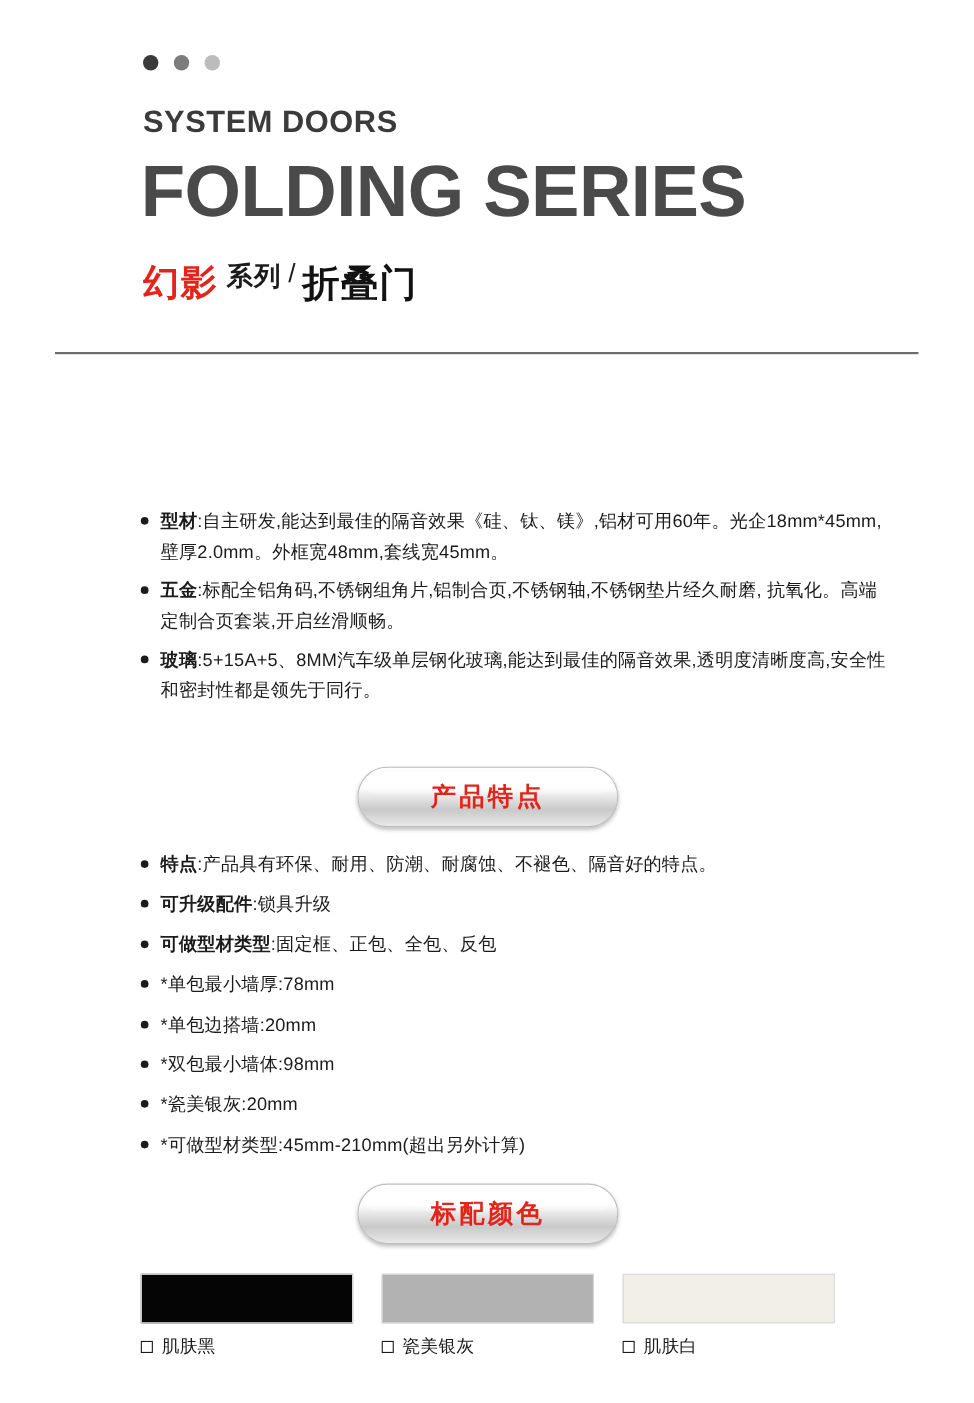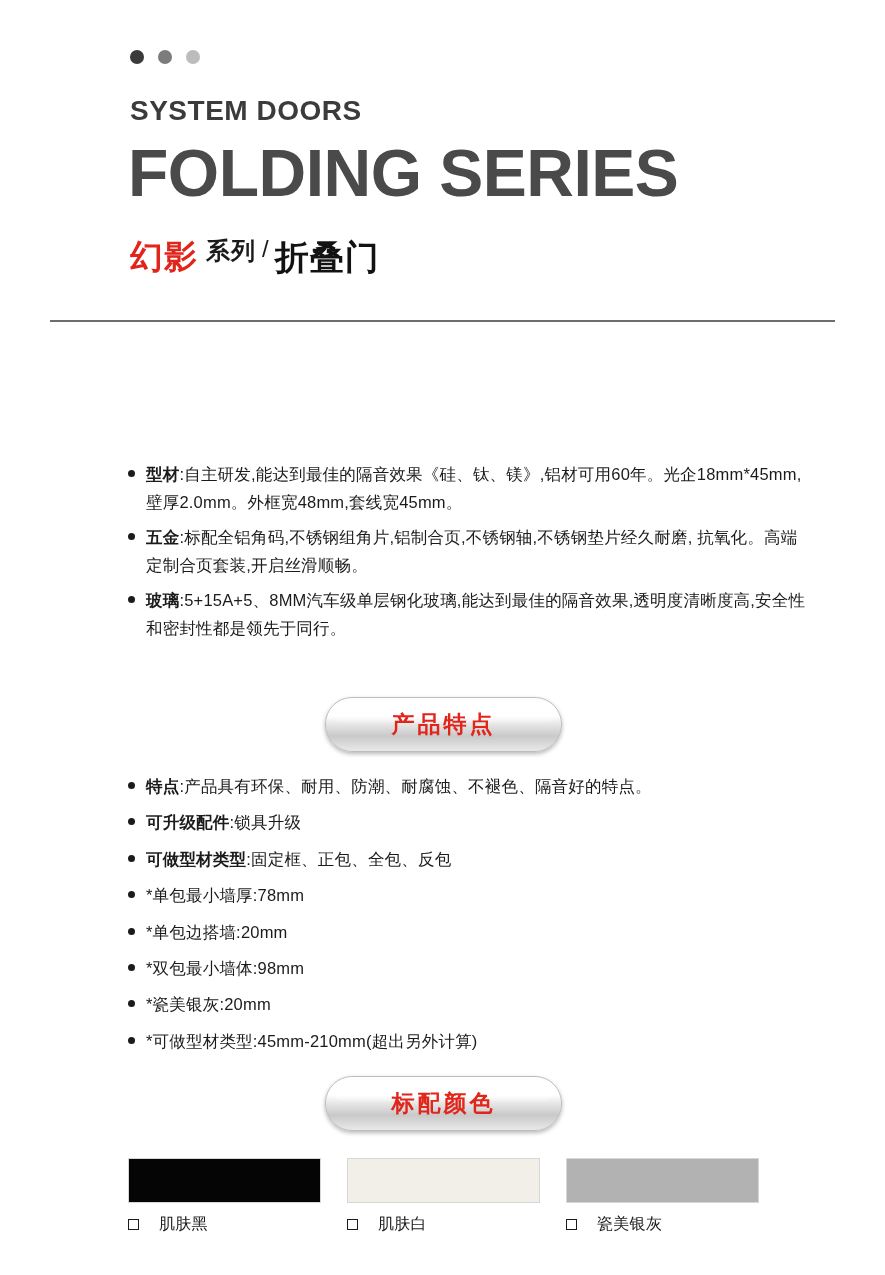--- a/index.html
+++ b/index.html
@@ -195,21 +195,21 @@
     height: 45px;
     border: 1px solid #d7d7d7;
     box-sizing: border-box;
   }
   .swatch-label {
     margin-top: 11px;
     font-size: 16px;
     color: #1b1b1b;
     display: flex;
     align-items: center;
-    gap: 20px;
+    gap: 8px;
     letter-spacing: 0.3px;
   }
   .chk {
     display: inline-block;
     width: 11px;
     height: 11px;
     border: 1.4px solid #1b1b1b;
     box-sizing: border-box;
   }
 </style>
@@ -297,28 +297,28 @@
 
   <div class="swatches">
     <div class="swatch-col">
       <div class="swatch" id="sw0" style="background: rgb(5, 5, 5);"></div>
       <div class="swatch-label">
         <span class="chk"></span>
         <span>肌肤黑</span>
       </div>
     </div>
     <div class="swatch-col">
+      <div class="swatch" id="sw2" style="background: rgb(178, 178, 178);"></div>
+      <div class="swatch-label">
+        <span class="chk"></span>
+        <span>瓷美银灰</span>
+      </div>
+    </div>
+    <div class="swatch-col">
       <div class="swatch" id="sw1" style="background: rgb(242, 239, 232);"></div>
       <div class="swatch-label">
         <span class="chk"></span>
         <span>肌肤白</span>
       </div>
     </div>
-    <div class="swatch-col">
-      <div class="swatch" id="sw2" style="background: rgb(178, 178, 178);"></div>
-      <div class="swatch-label">
-        <span class="chk"></span>
-        <span>瓷美银灰</span>
-      </div>
-    </div>
   </div>
 
 </div>
 
 </body></html>

